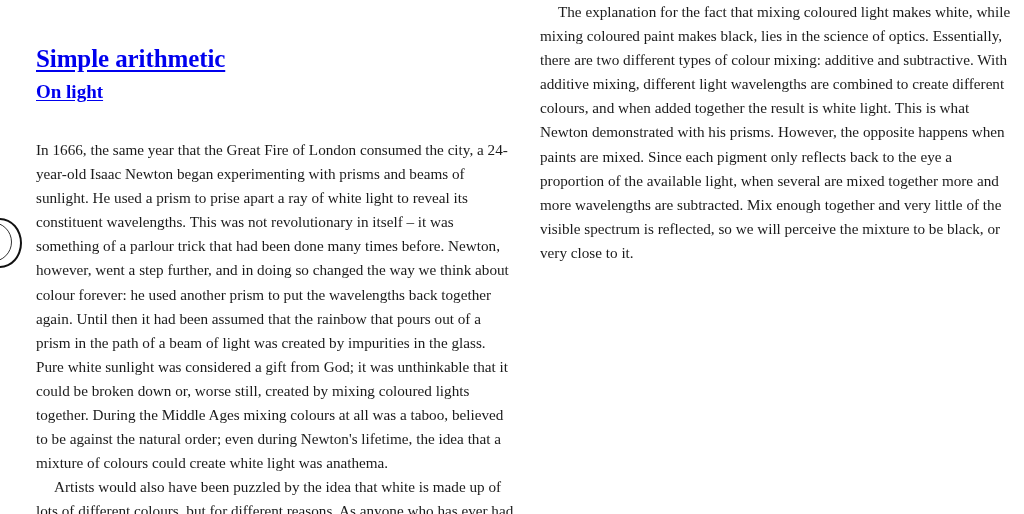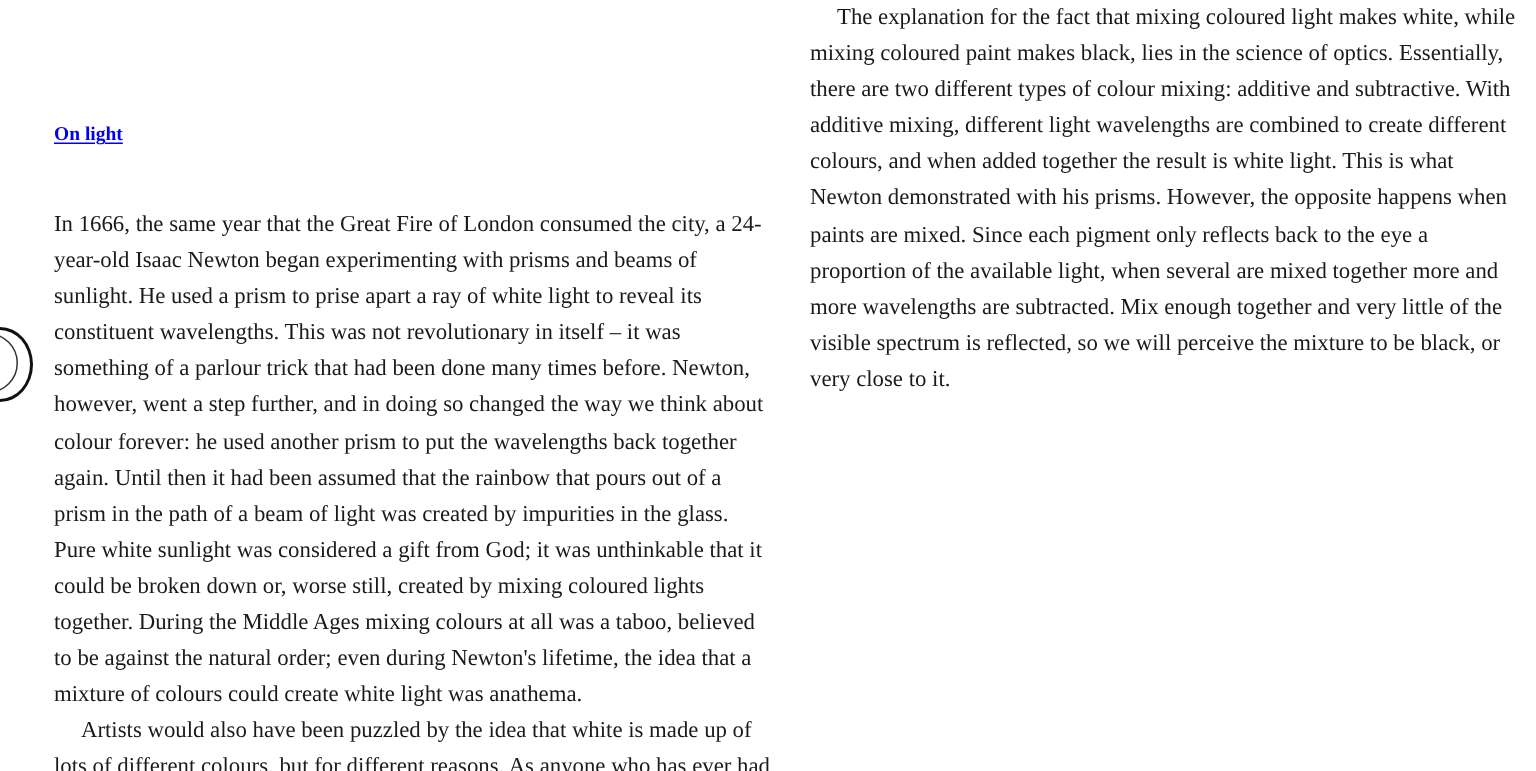--- a/index.html
+++ b/index.html
@@ -78,21 +78,21 @@
     padding: 0;
     line-height: 1.2;
     position: absolute;
     top: 44px;
     left: 0;
     white-space: nowrap;
     letter-spacing: -0.1px;
   }
 
   .chapter-subtitle {
-    font-size: 13px;
+    font-size: 19px;
     font-weight: bold;
     color: #0000ee;
     text-decoration: underline;
     text-underline-offset: 2px;
     margin: 0;
     padding: 0;
     line-height: 1.2;
     position: absolute;
     top: 81px;
     left: 0;
@@ -138,20 +138,21 @@
 
 <div class="page">
 
   <div class="nav-circle">
     <span class="ring-outer"></span>
     <span class="ring-inner"></span>
   </div>
 
   <div class="column column-left">
 
+    <h1 class="chapter-title">Simple arithmetic</h1>
 
     <h2 class="chapter-subtitle">On light</h2>
 
     <div class="body-text">
       <p>In 1666, the same year that the Great Fire of London consumed the city, a 24-year-old Isaac Newton began experimenting with prisms and beams of sunlight. He used a prism to prise apart a ray of white light to reveal its constituent wavelengths. This was not revolutionary in itself – it was something of a parlour trick that had been done many times before. Newton, however, went a step further, and in doing so changed the way we think about colour forever: he used another prism to put the wavelengths back together again. Until then it had been assumed that the rainbow that pours out of a prism in the path of a beam of light was created by impurities in the glass. Pure white sunlight was considered a gift from God; it was unthinkable that it could be broken down or, worse still, created by mixing coloured lights together. During the Middle Ages mixing colours at all was a taboo, believed to be against the natural order; even during Newton's lifetime, the idea that a mixture of colours could create white light was anathema.</p>
       <p class="indent">Artists would also have been puzzled by the idea that white is made up of lots of different colours, but for different reasons. As anyone who has ever had access to a paint set knows, the more colours you mix together, the closer you approach to black, not white. It has been suggested that Rembrandt created the complex,</p>
     </div>
   </div>
 
   <div class="column column-right">

